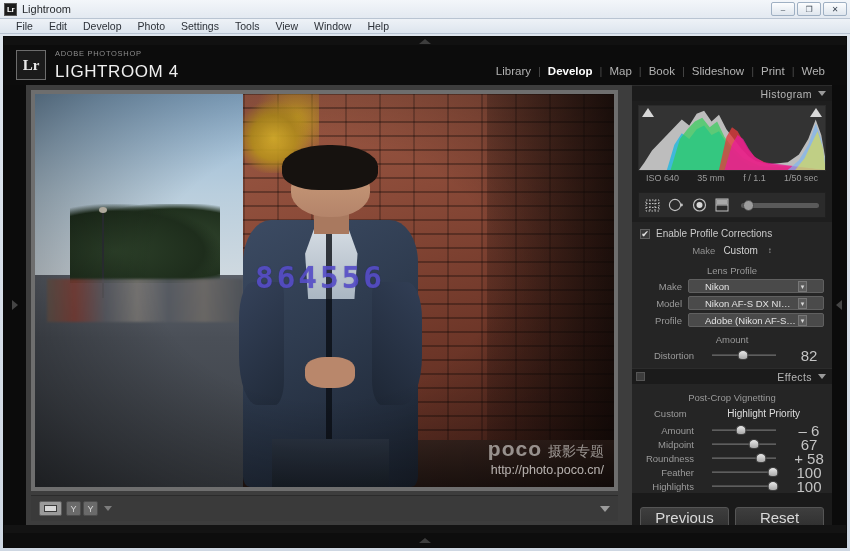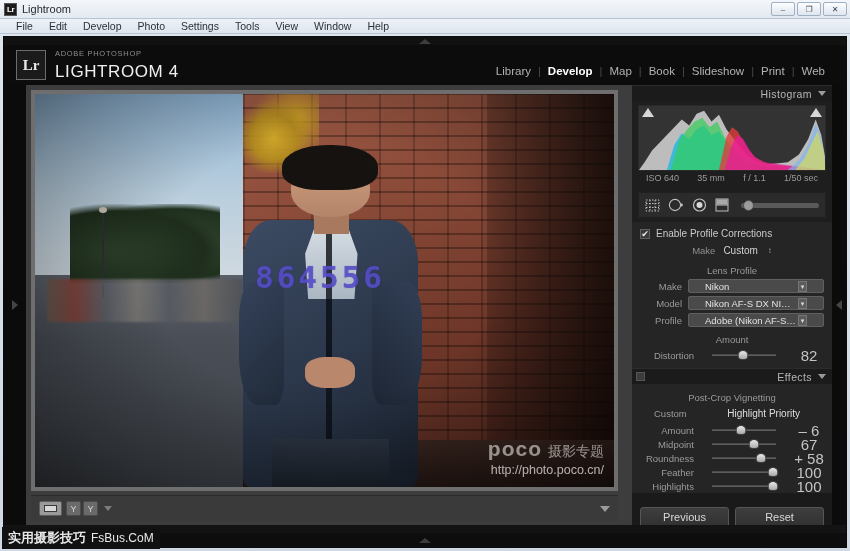--- a/index.html
+++ b/index.html
@@ -463,21 +463,21 @@
   
   .btnrow {
     position: absolute; left: 0; right: 0; bottom: 0; height: 32px;
     background: #1a1a1a;
     display: flex; align-items: center; gap: 6px; padding: 0 8px;
   }
   .lr-btn {
     flex: 1; height: 21px;
     background: linear-gradient(#3e3e3e, #303030);
     border: 1px solid #555; border-radius: 3px;
-    color: #d9d9d9; font-size: 11px;
+    color: #d9d9d9; font-size: 15px;
     display: flex; align-items: center; justify-content: center; margin-top: 16px;
   }
 
   
   .bottom-handle {
     position: absolute; left: 0; bottom: 0; width: 100%; height: 14px;
     background: #0d0d0d;
     display: flex; align-items: center; justify-content: center;
   }
 
@@ -778,18 +778,14 @@
           <div class="rail-arrow-l"></div>
         </div>
       </div>
     </div>
 
     <div class="bottom-handle">
       <div class="tri-up"></div>
     </div>
   </div>
 
-  <div class="page-wm">
-    <span class="cn">实用摄影技巧</span>
-    <span class="en">FsBus.CoM</span>
-  </div>
 
 </div>
 
 </body></html>

